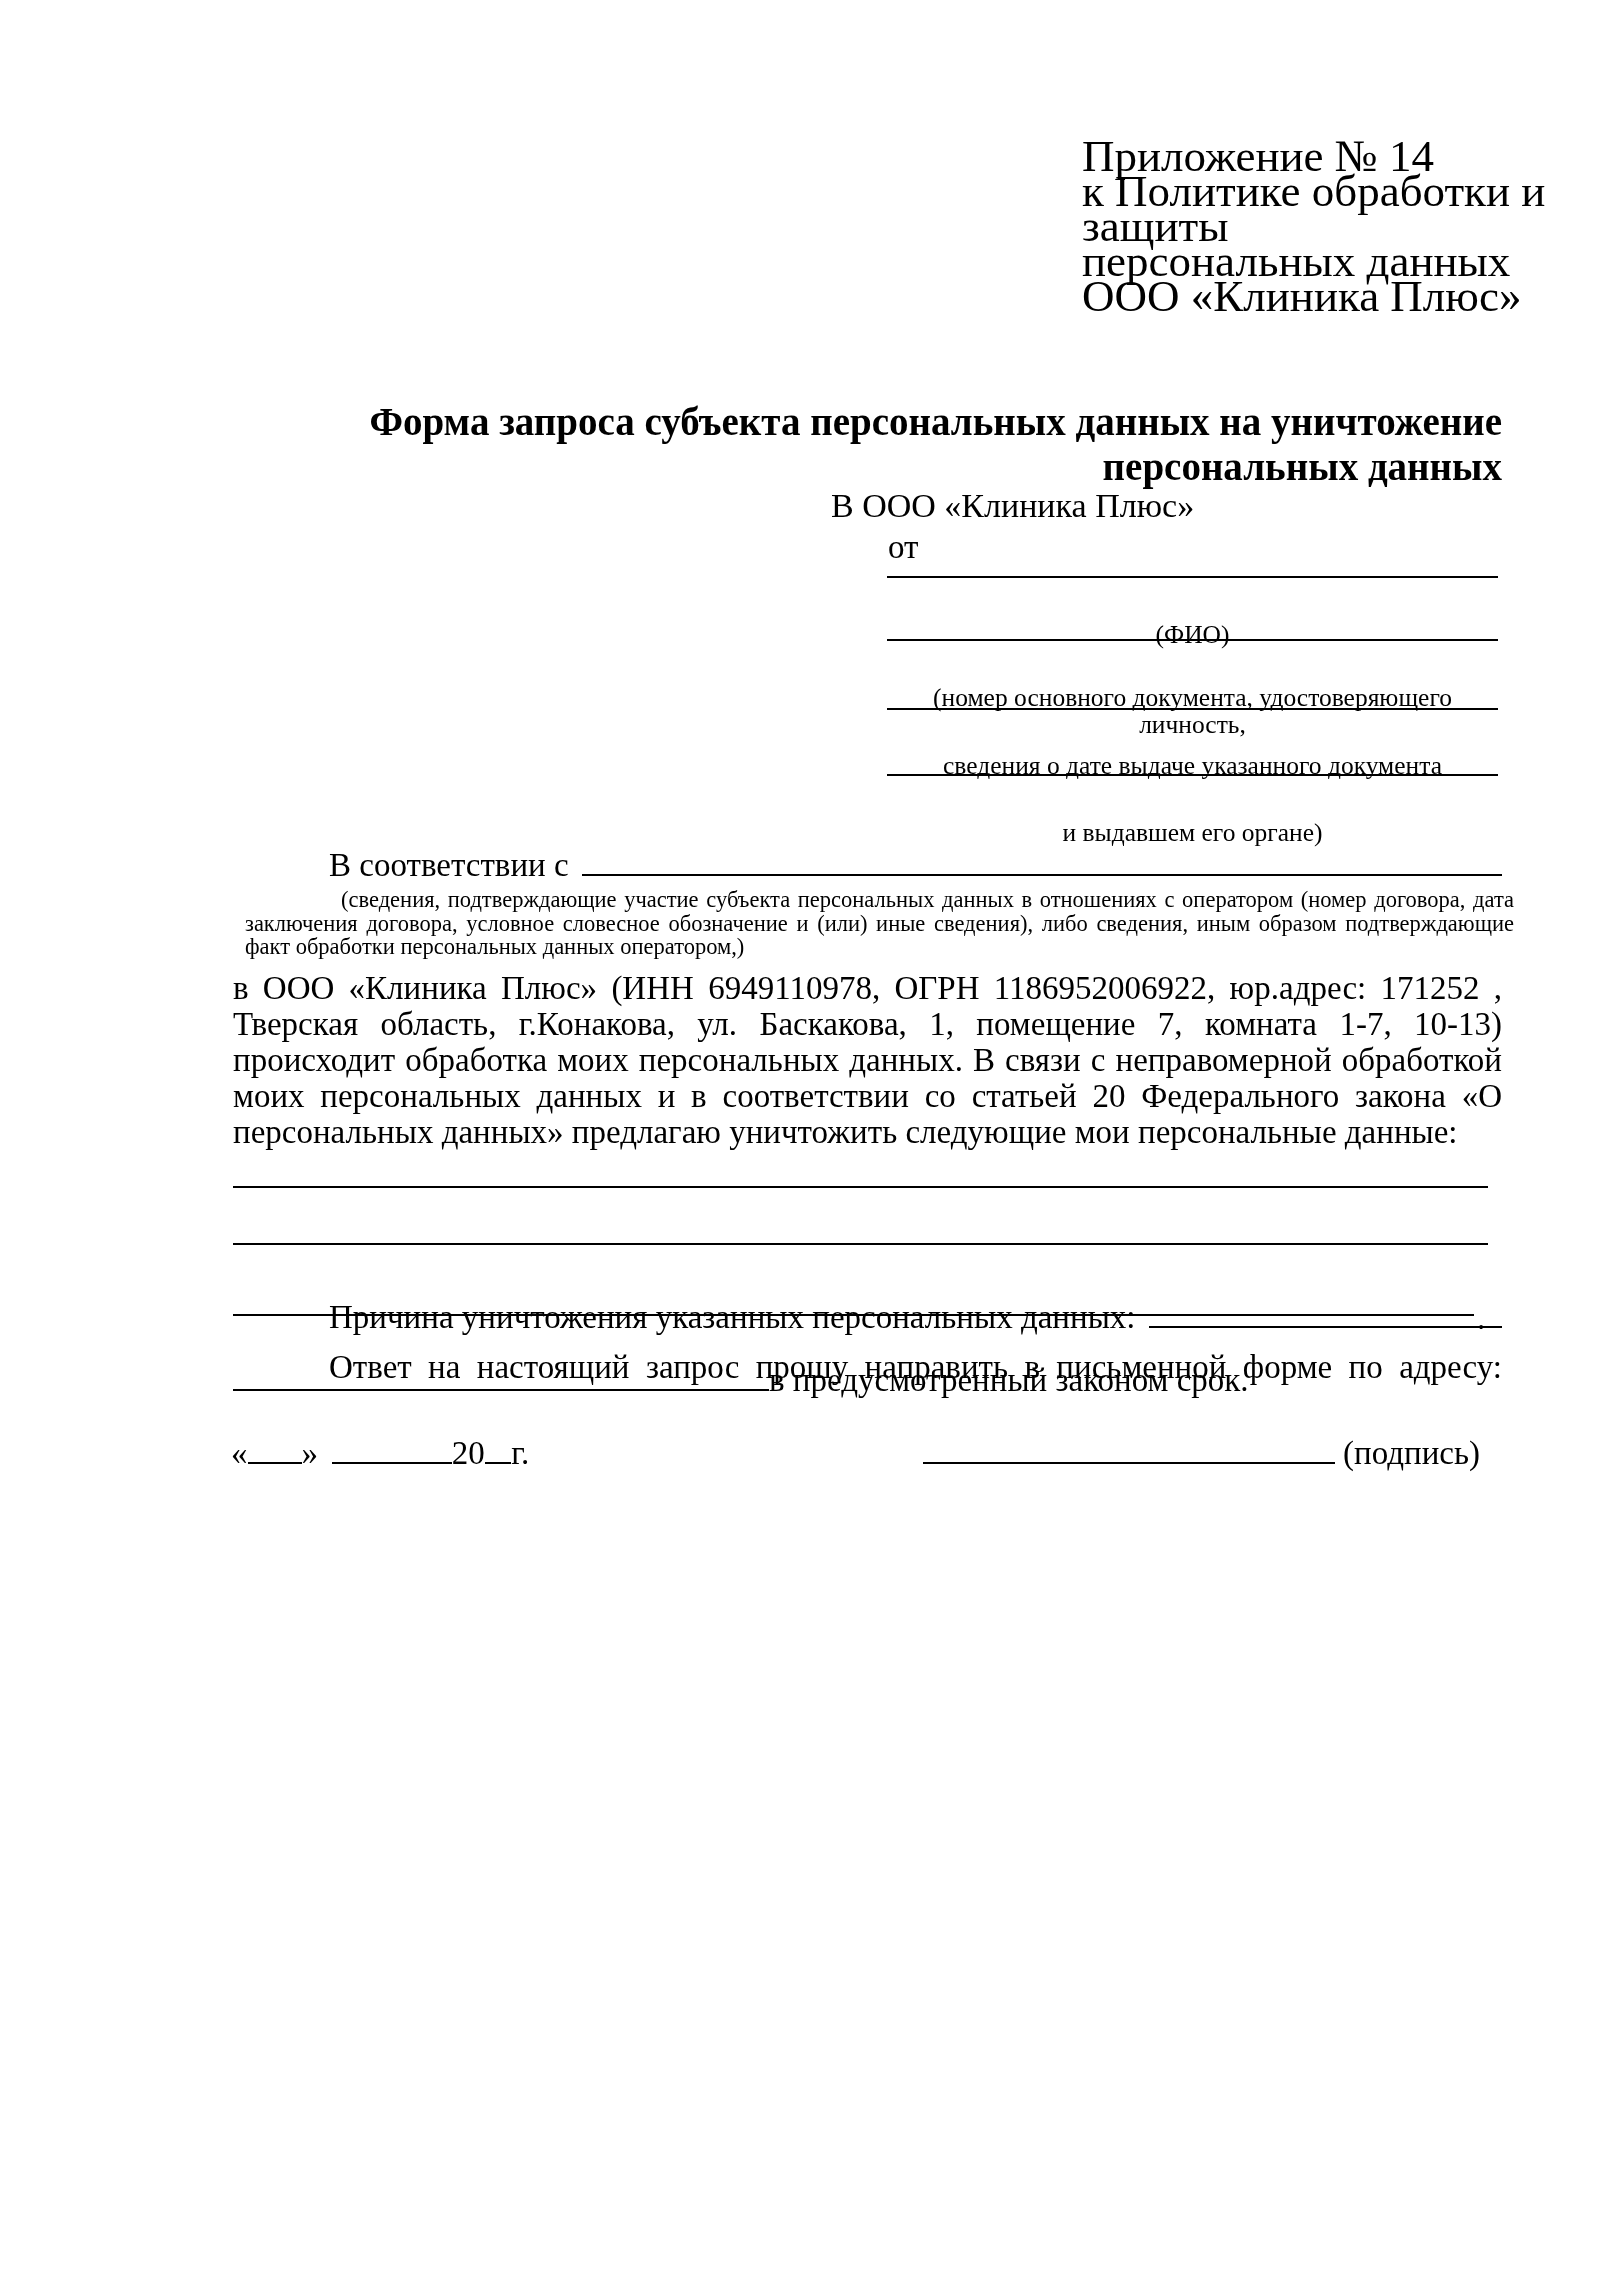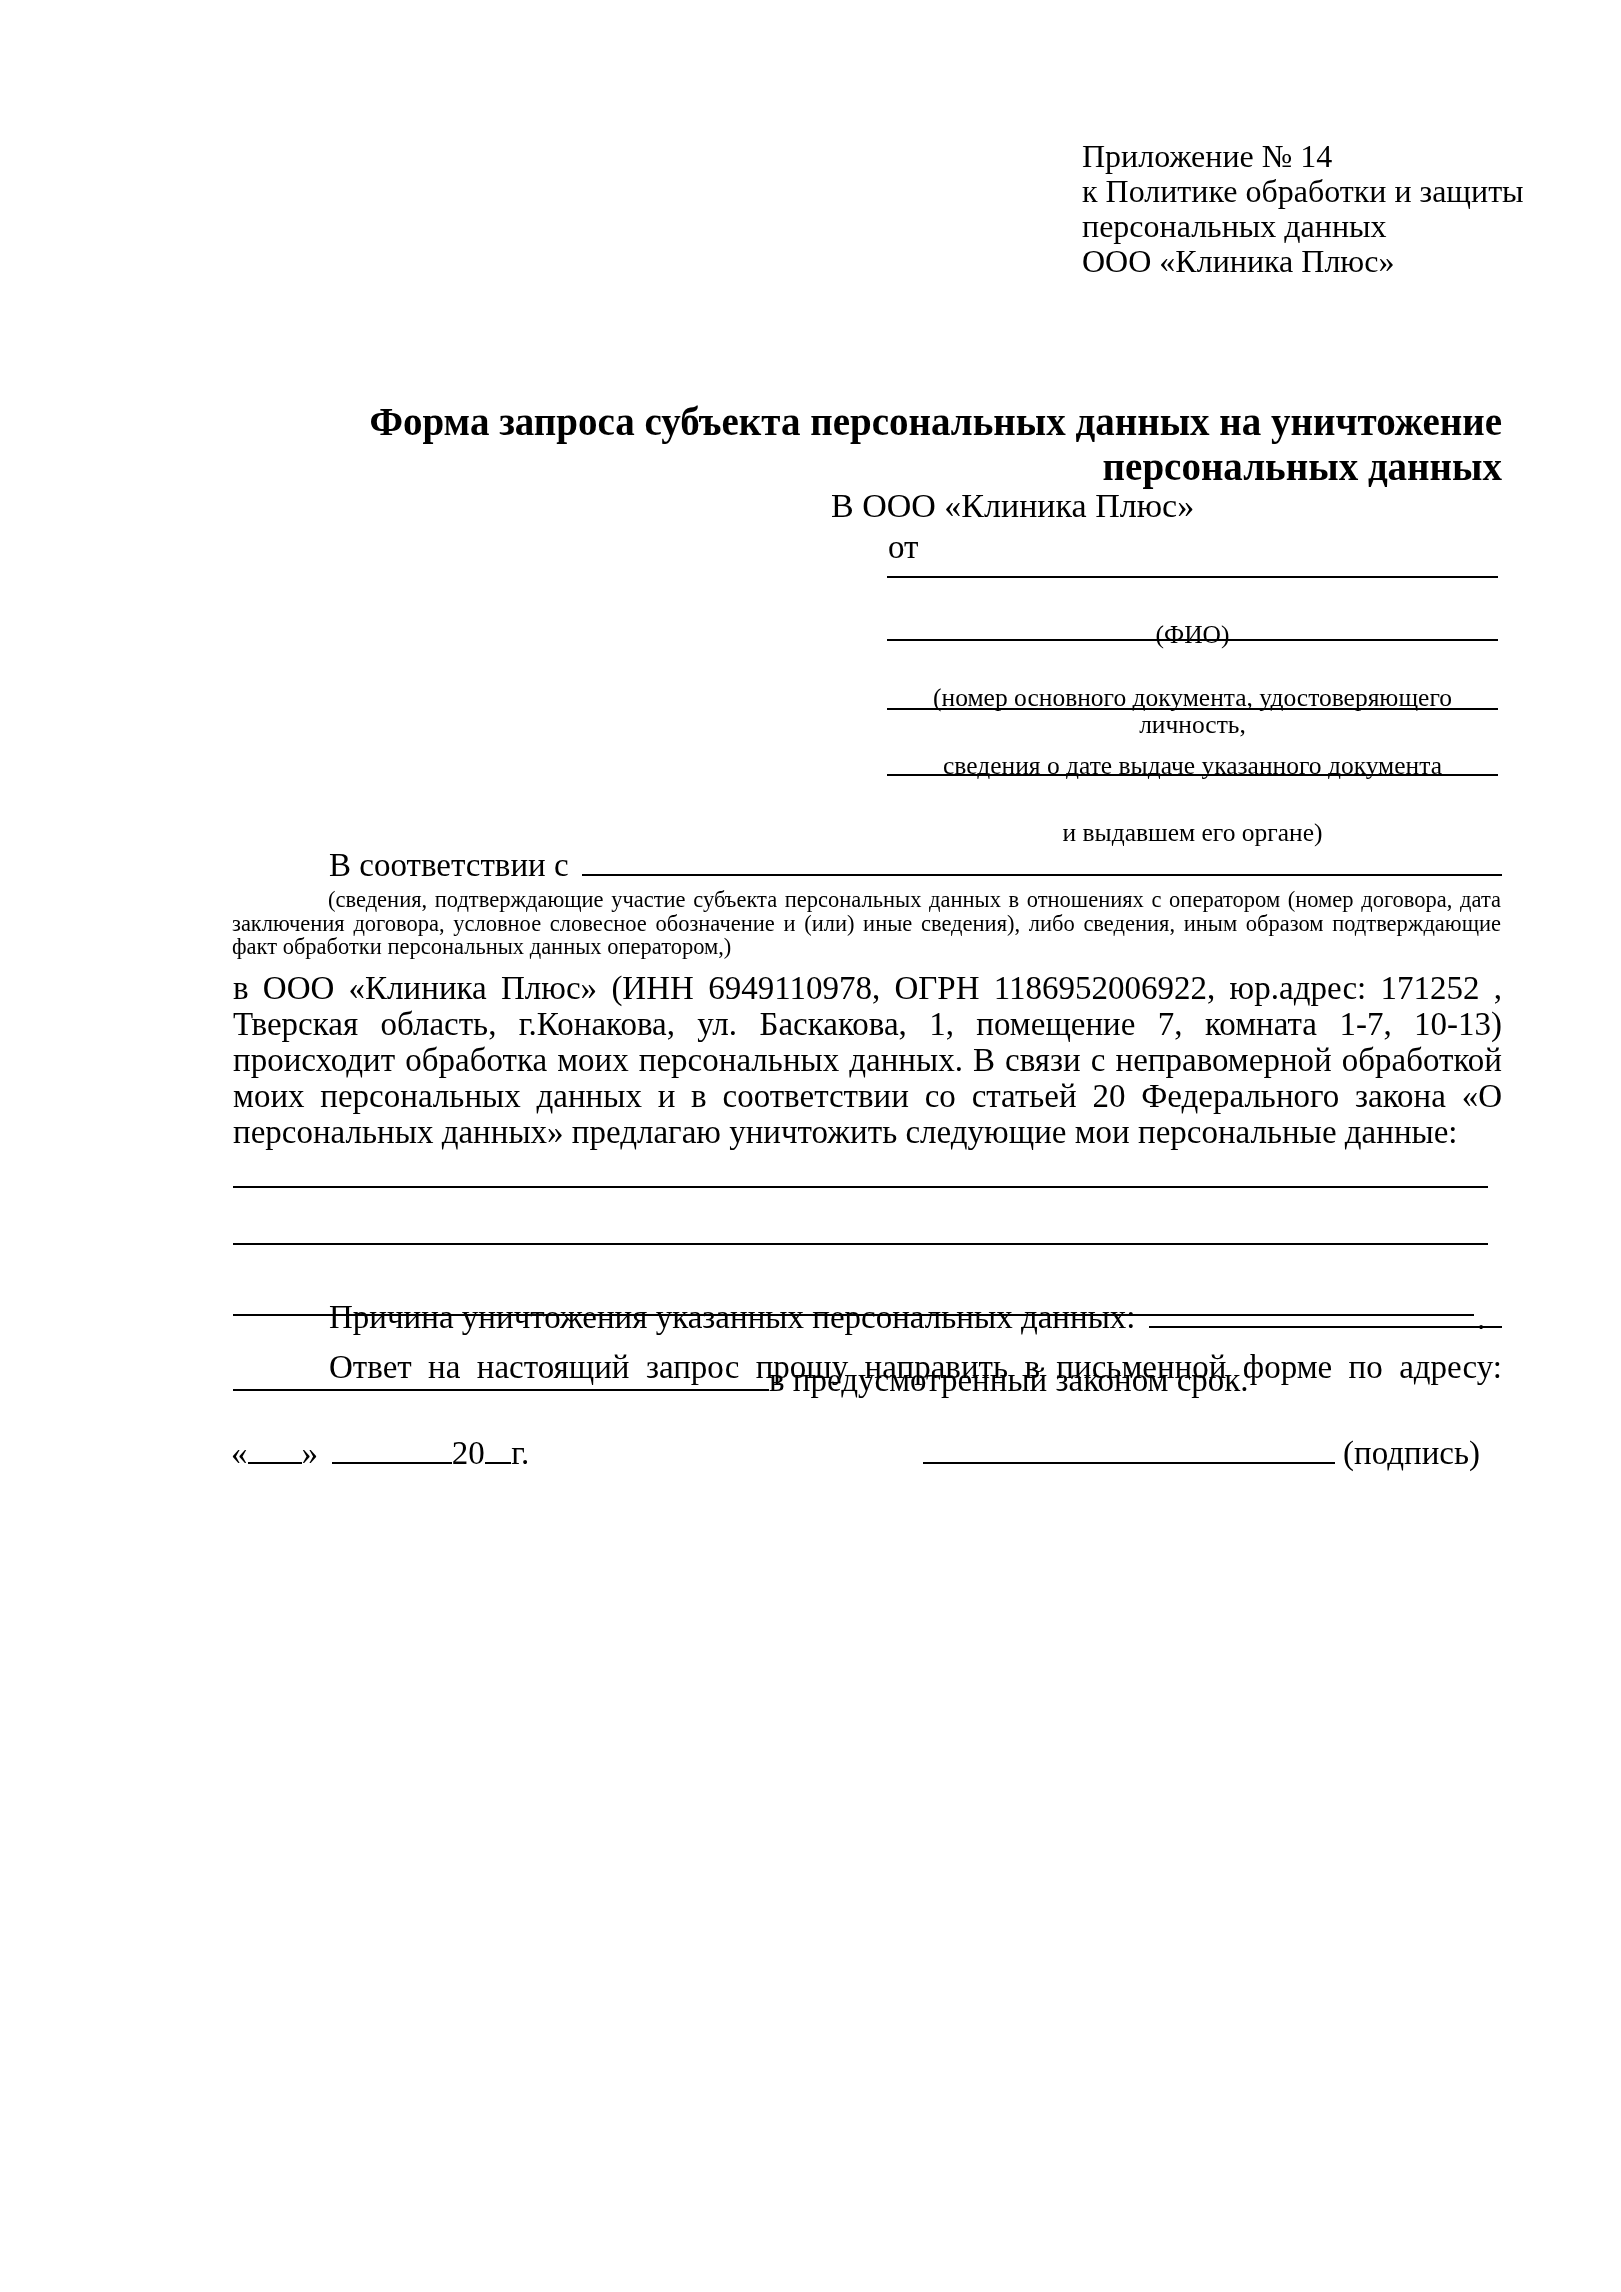--- a/index.html
+++ b/index.html
@@ -6,32 +6,32 @@
   .page{
     position:relative;
     width:1621px;height:2293px;
     background:#ffffff;
     margin:0 auto;
     font-family:"Liberation Serif","DejaVu Serif",serif;
     color:#000;
     overflow:hidden;
   }
   .abs{position:absolute;}
-  .appendix{left:1082px;top:139px;font-size:32px;line-height:35px;}
+  .appendix{left:1082px;top:139px;font-size:45px;line-height:35px;}
   .doc-title{left:233px;top:399px;width:1269px;text-align:right;font-weight:bold;font-size:39px;line-height:45px;}
   .addr-to{left:831px;top:487px;font-size:34px;}
   .from-label{left:888px;top:529px;font-size:33px;}
   .hline{position:absolute;border-top:2.9px solid #000;height:0;}
   .cap{position:absolute;width:611px;left:887px;text-align:center;font-size:25.5px;line-height:27.4px;margin-top:36px;}
   .row{position:absolute;display:flex;align-items:baseline;}
   .fill{border-bottom:2.9px solid #000;}
   .flexfill{flex:1 1 auto;}
   .ibfill{display:inline-block;height:0;border-bottom:2.9px solid #000;vertical-align:baseline;}
   .body-txt{font-size:33px;line-height:36px;}
-  .footnote{left:232px;top:888px;width:1269px;font-size:22.5px;line-height:23.5px;text-align:justify;text-indent:96px;}
+  .footnote{left:245px;top:888px;width:1269px;font-size:22.5px;line-height:23.5px;text-align:justify;text-indent:96px;}
   .main-par{left:233px;top:970px;width:1269px;text-align:justify;}
   .indent{padding-left:96px;}
   .answer{left:233px;top:1321px;width:1269px;text-align:justify;text-align-last:justify;text-indent:96px;margin-top:28px;}
   .datebits{left:231px;top:1435px;font-size:33px;}
   .sigbits{left:923px;top:1435px;font-size:33px;gap:8px;}
   .gap{display:inline-block;width:13.7px;}
 </style>
 </head>
 <body>
 

